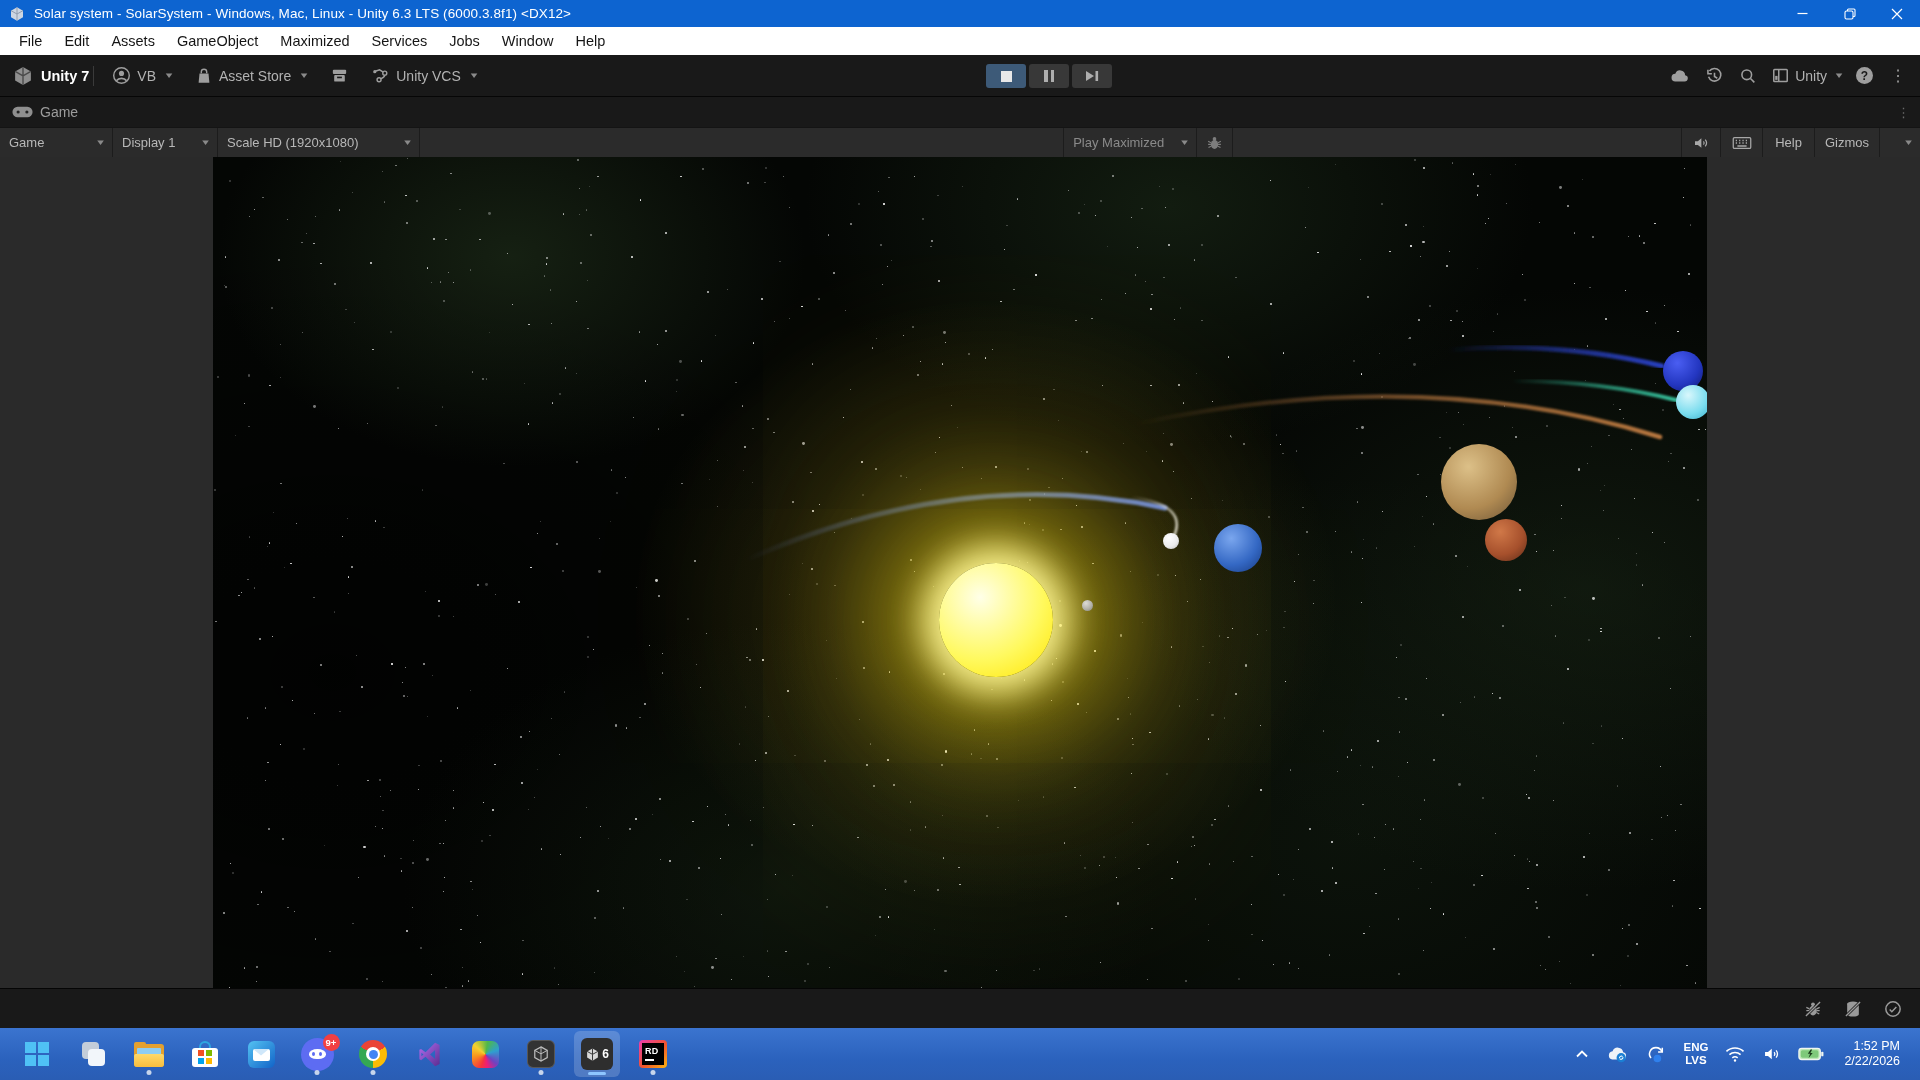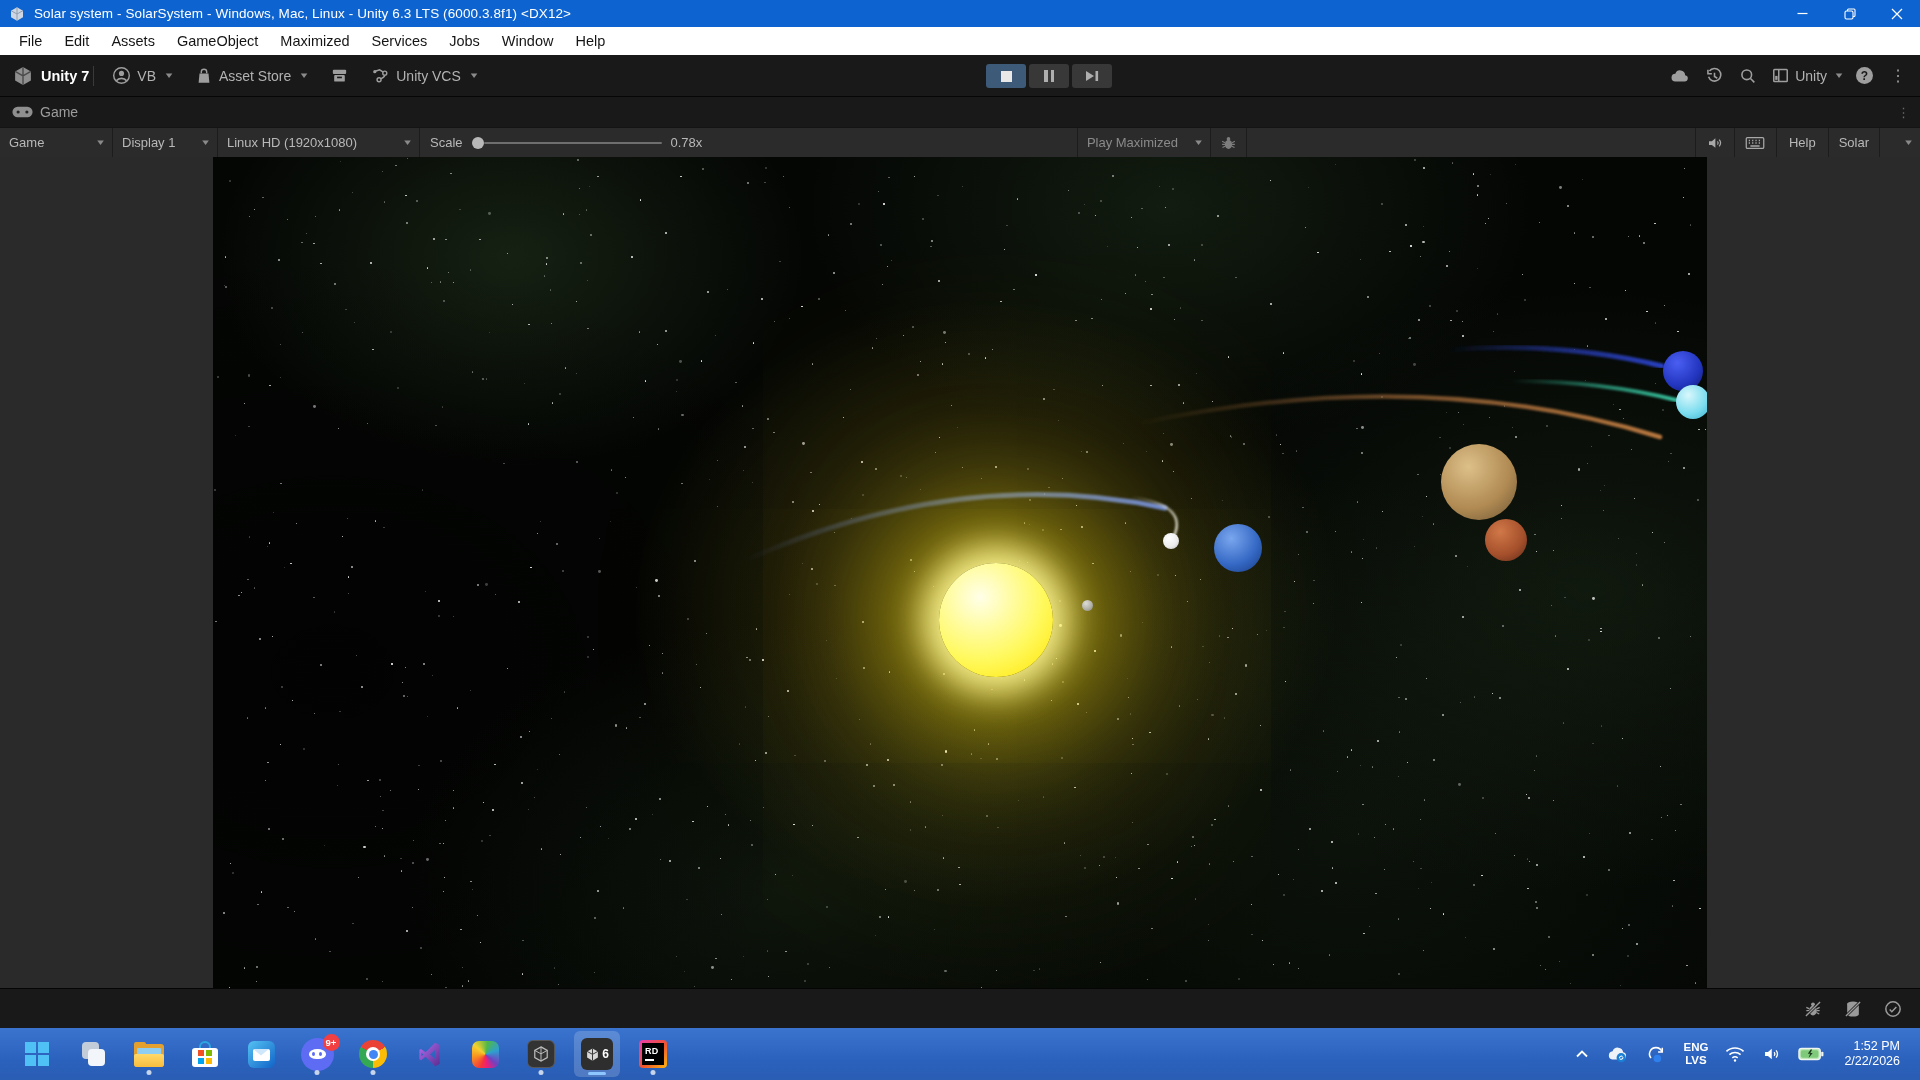--- a/index.html
+++ b/index.html
@@ -284,31 +284,23 @@
 <div class="gtoolbar">
   <div class="gcell w1">
       <span>Game</span>
       <span class="caret">▼</span>
     </div>
   <div class="gcell w2">
       <span>Display 1</span>
       <span class="caret">▼</span>
     </div>
   <div class="gcell w3">
-      <span>Linux HD (1920x1080)</span>
+      <span>Scale HD (1920x1080)</span>
       <span class="caret">▼</span>
     </div>
-  <div class="scale-group">
-    <span>Scale</span>
-    <span class="slider">
-        <span class="track"></span>
-        <span class="knob"></span>
-      </span>
-    <span>0.78x</span>
-  </div>
   <div class="flex1"></div>
   <div class="gcell playmode-cell">
       <span>Play Maximized</span>
       <span class="caret">▼</span>
     </div>
   <div class="gcell bug-cell">
     <svg width="18" height="18" viewBox="0 0 24 24" fill="#7d7d7d">
         <circle cx="12" cy="6.2" r="2.6"></circle>
         <ellipse cx="12" cy="14" rx="5.2" ry="6.4"></ellipse>
         <path d="M3 9.5l4 2M3 14h4M3.5 18.5l3.8-2M21 9.5l-4 2M21 14h-4M20.5 18.5l-3.8-2" stroke="#7d7d7d" stroke-width="1.6"></path>
@@ -324,21 +316,21 @@
   <div class="gcell icon-cell" style="width:42px;">
     <svg width="20" height="16" viewBox="0 0 24 18" fill="none" stroke="#a8a8a8" stroke-width="1.5">
         <rect x="1.5" y="2.5" width="21" height="13" rx="1.5"></rect>
         <path d="M4.5 6h1.5M8.5 6H10M12.5 6H14M16.5 6H18M4.5 9h1.5M8.5 9H10M12.5 9H14M16.5 9H18M6.5 12.5h11" stroke-width="1.7"></path>
       </svg>
   </div>
   <div class="gcell stats-cell">
       <span>Help</span>
     </div>
   <div class="gcell gizmos-cell">
-      <span>Solar</span>
+      <span>Gizmos</span>
     </div>
   <div class="gcell endcaret">
       <span class="caret">▼</span>
     </div>
 </div>
 
 <div class="gameview">
   <div class="scene" id="scene">
     <div class="stars" id="stars">
         <span class="star" style="left: 934.2px; top: 686.7px; width: 1.4px; height: 1.4px; opacity: 0.56;"></span>

